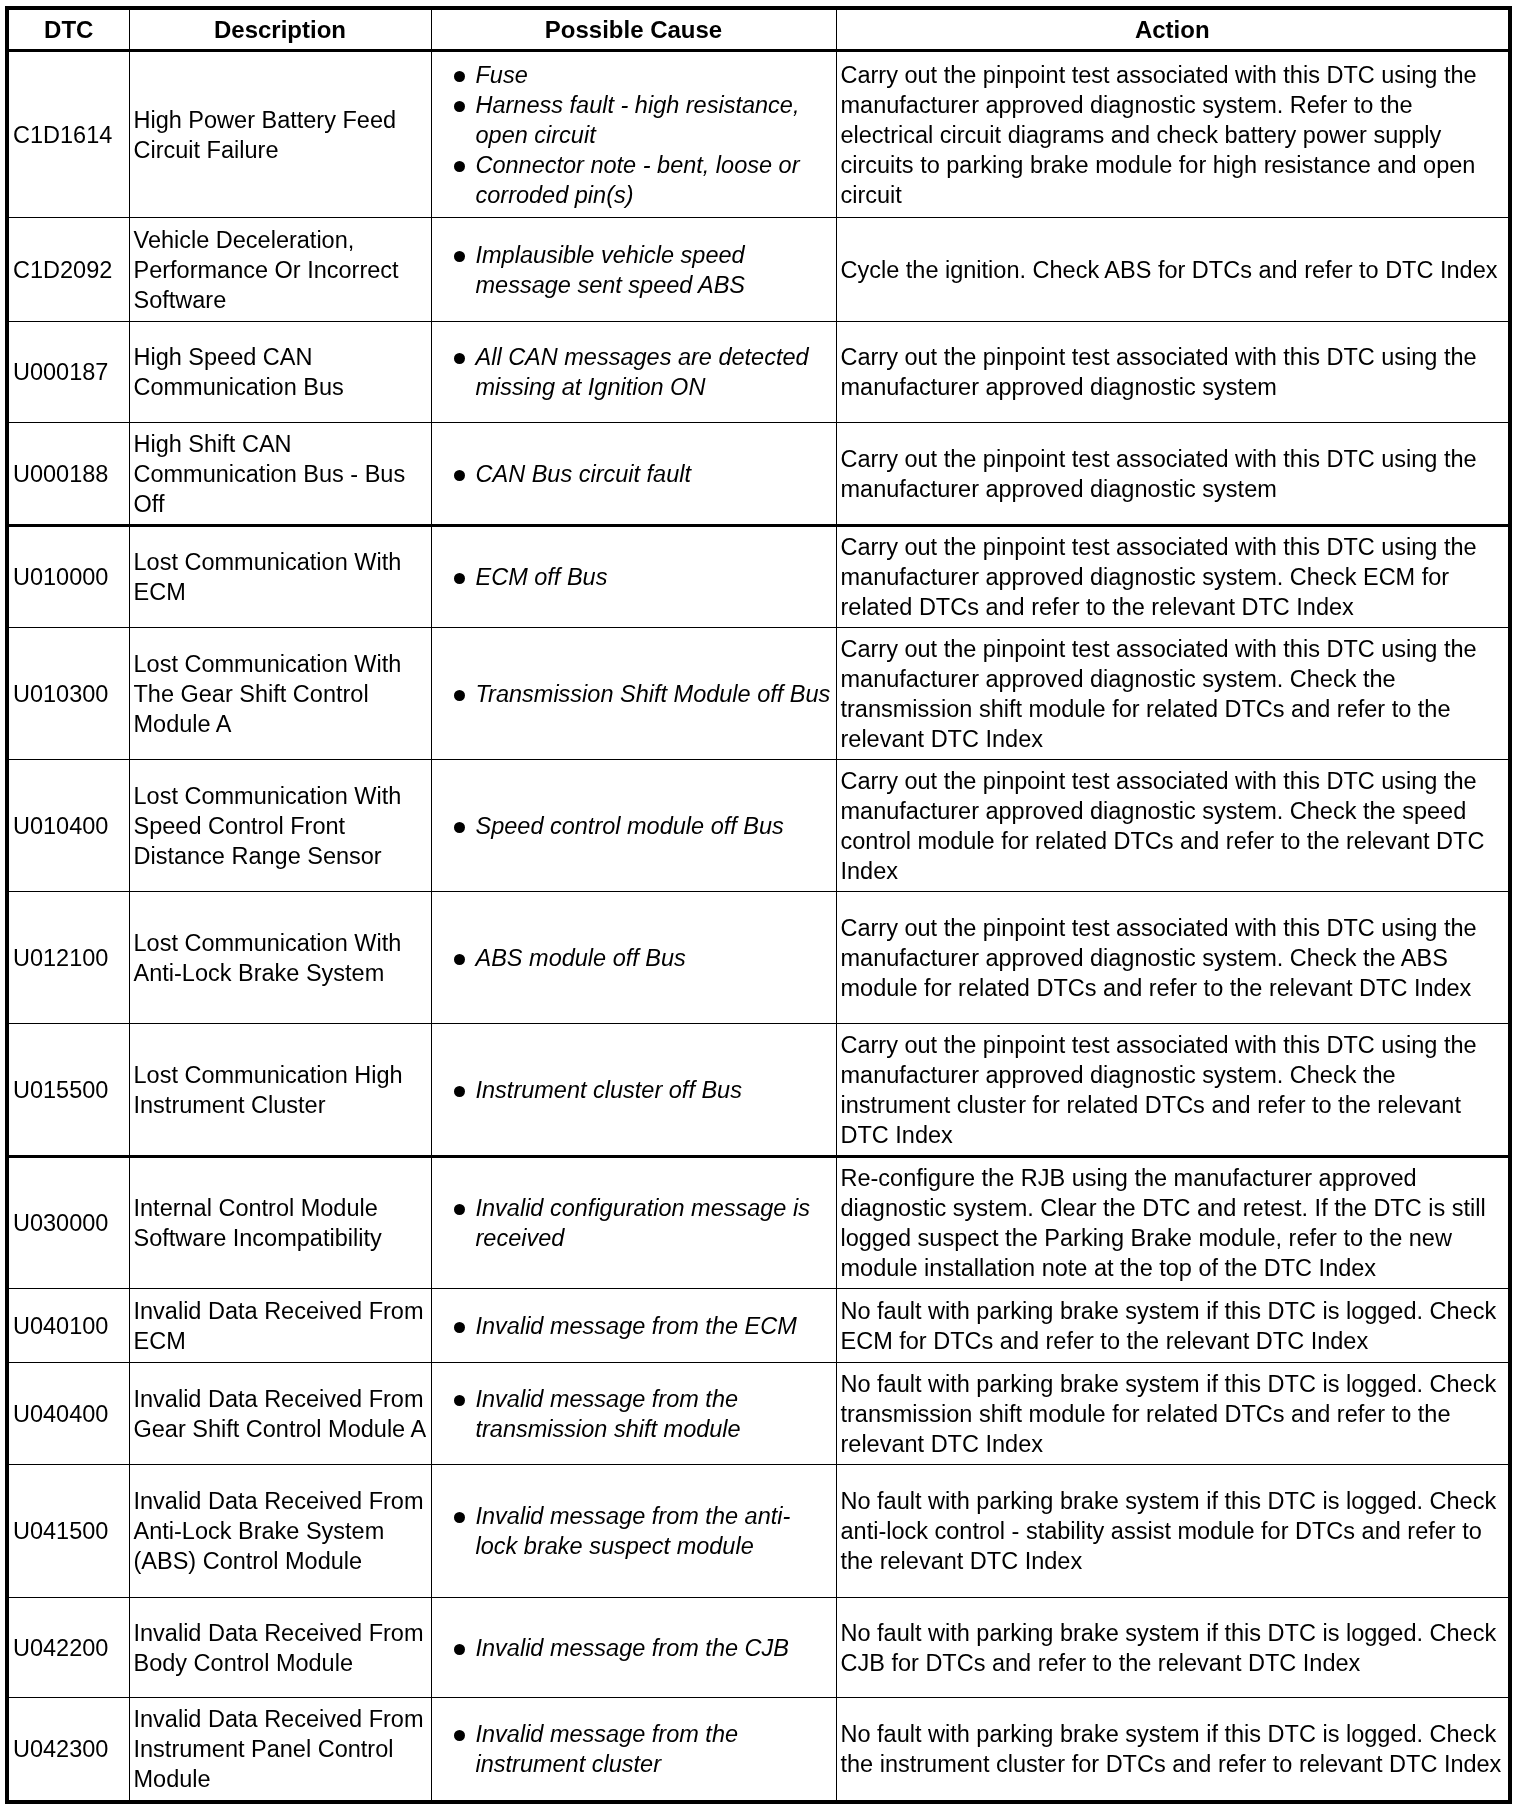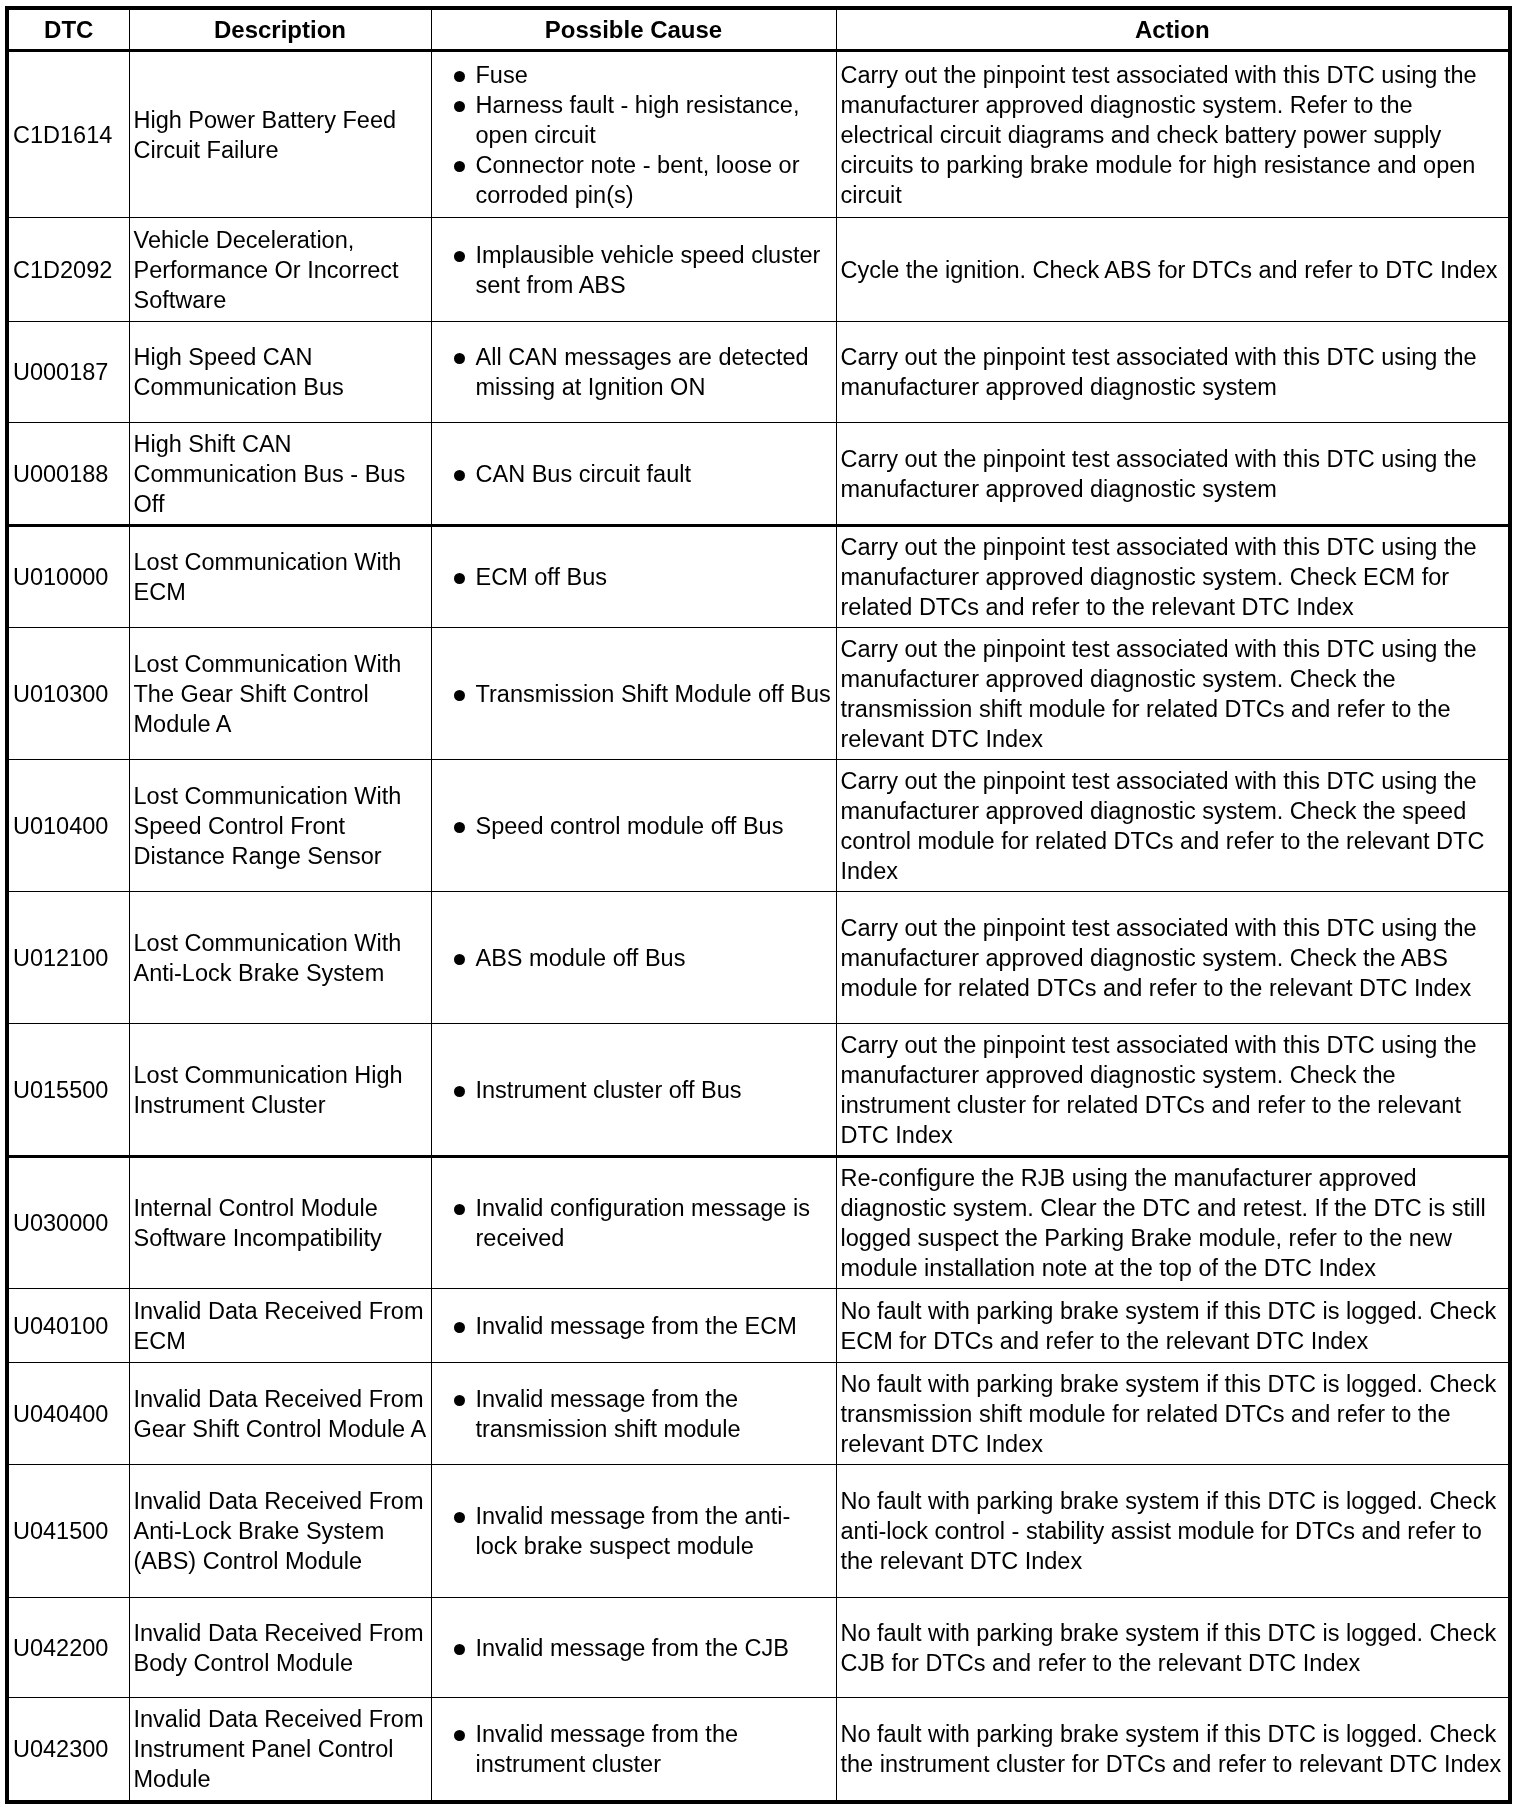--- a/index.html
+++ b/index.html
@@ -10,21 +10,21 @@
   table.dtc col.c1 { width:122px; }
   table.dtc col.c2 { width:302px; }
   table.dtc col.c3 { width:405px; }
   table.dtc col.c4 { width:674px; }
   th, td { border:1.5px solid #000; vertical-align:middle; padding:0 4px;
            font-size:23.5px; line-height:30px; }
   tr.row-major td { border-top:3px solid #000; }
   th { height:39px; font-weight:bold; text-align:center; font-size:24px; border-bottom:3px solid #000;margin-top:16px; }
   td.dtc-code { text-align:left; padding-left:4px; }
   ul.causes { list-style:none; margin:0; padding:0; }
-  ul.causes li { position:relative; padding-left:40px; }
+  ul.causes li { position:relative; padding-left:40px;font-style:italic; }
   ul.causes li .bullet { position:absolute; left:18px; top:11px; width:11px; height:11px;
                          border-radius:50%; background:#000; }
 </style>
 </head>
 <body>
 
 <table class="dtc">
   <colgroup>
       <col class="c1">
       <col class="c2">
@@ -50,21 +50,21 @@
             <li><span class="bullet"></span><span>Connector note - bent, loose or corroded pin(s)</span></li>
           </ul>
         </td>
         <td>Carry out the pinpoint test associated with this DTC using the manufacturer approved diagnostic system. Refer to the electrical circuit diagrams and check battery power supply circuits to parking brake module for high resistance and open circuit</td>
       </tr>
       <tr style="height: 104px;">
         <td class="dtc-code">C1D2092</td>
         <td>Vehicle Deceleration, Performance Or Incorrect Software</td>
         <td>
           <ul class="causes">
-            <li><span class="bullet"></span><span>Implausible vehicle speed cluster sent from ABS</span></li>
+            <li><span class="bullet"></span><span>Implausible vehicle speed message sent speed ABS</span></li>
           </ul>
         </td>
         <td>Cycle the ignition. Check ABS for DTCs and refer to DTC Index</td>
       </tr>
       <tr style="height: 101px;">
         <td class="dtc-code">U000187</td>
         <td>High Speed CAN Communication Bus</td>
         <td>
           <ul class="causes">
             <li><span class="bullet"></span><span>All CAN messages are detected missing at Ignition ON</span></li>

